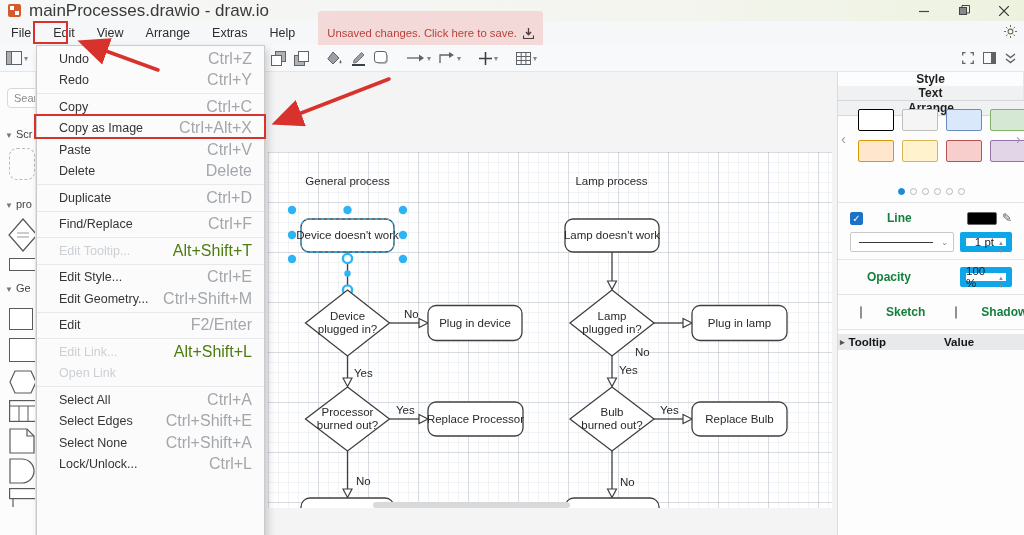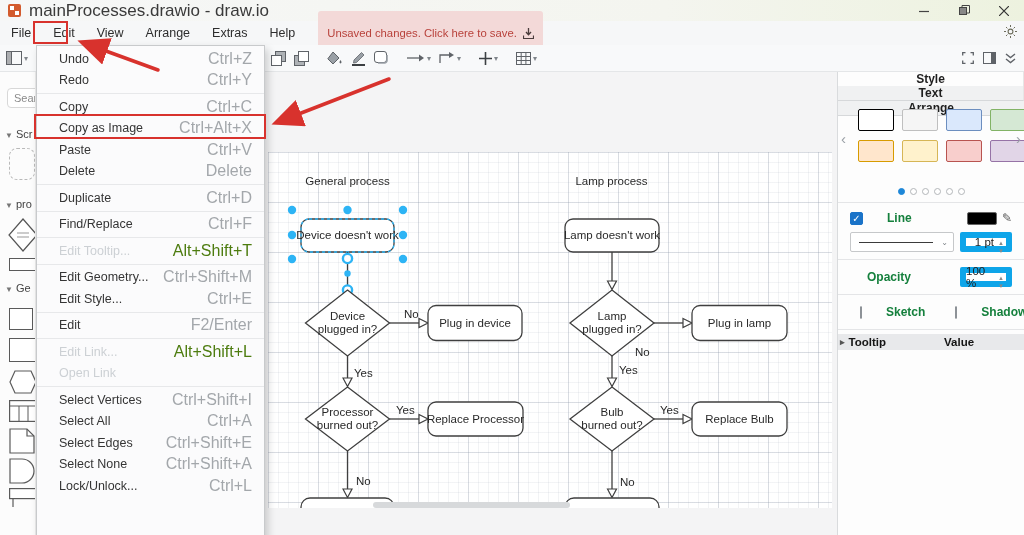--- a/index.html
+++ b/index.html
@@ -499,46 +499,42 @@
           <span>Find/Replace</span>
           <span class="sc">Ctrl+F</span>
         </div>
         <div class="sep"></div>
         <div class="mi disabled">
           <span>Edit Tooltip...</span>
           <span class="sc">Alt+Shift+T</span>
         </div>
         <div class="sep"></div>
         <div class="mi">
+          <span>Edit Style...</span>
+          <span class="sc">Ctrl+E</span>
+        </div>
+        <div class="mi">
           <span>Edit Geometry...</span>
           <span class="sc">Ctrl+Shift+M</span>
-        </div>
-        <div class="mi">
-          <span>Edit Style...</span>
-          <span class="sc">Ctrl+E</span>
         </div>
         <div class="sep"></div>
         <div class="mi">
           <span>Edit</span>
           <span class="sc">F2/Enter</span>
         </div>
         <div class="sep"></div>
         <div class="mi disabled">
           <span>Edit Link...</span>
           <span class="sc">Alt+Shift+L</span>
         </div>
         <div class="mi disabled">
           <span>Open Link</span>
           <span class="sc"></span>
         </div>
         <div class="sep"></div>
-        <div class="mi">
-          <span>Select Vertices</span>
-          <span class="sc">Ctrl+Shift+I</span>
-        </div>
         <div class="mi">
           <span>Select All</span>
           <span class="sc">Ctrl+A</span>
         </div>
         <div class="mi">
           <span>Select Edges</span>
           <span class="sc">Ctrl+Shift+E</span>
         </div>
         <div class="mi">
           <span>Select None</span>

